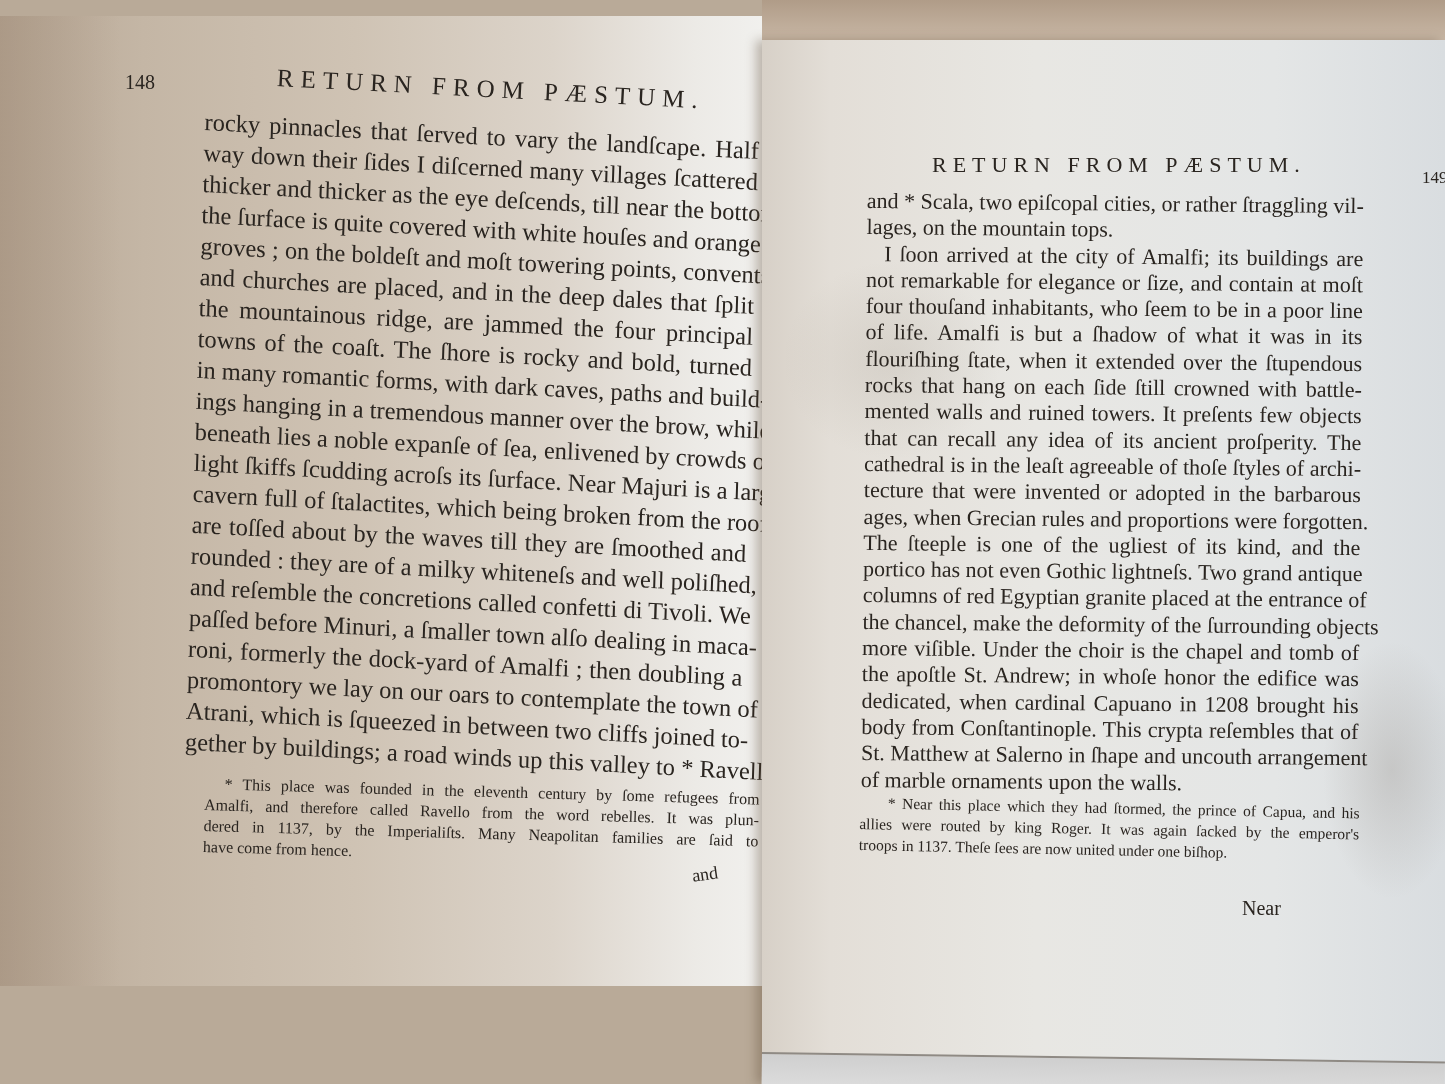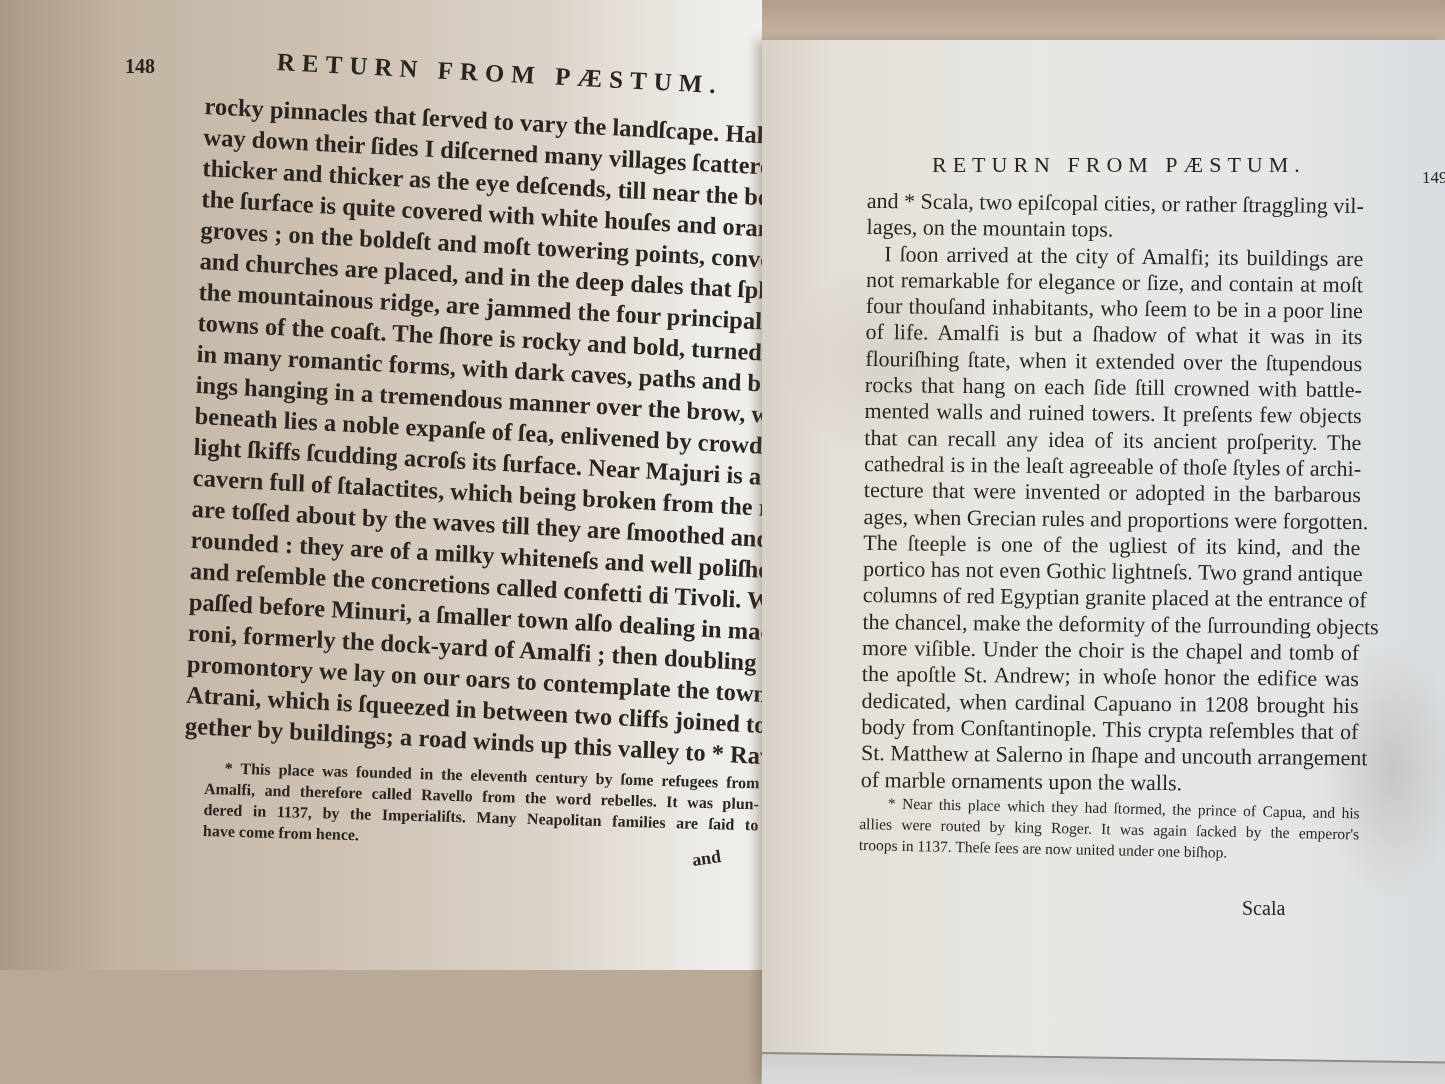--- a/index.html
+++ b/index.html
@@ -5,23 +5,22 @@
   html, body { margin:0; padding:0; }
   body {
     width:1445px; height:1084px; overflow:hidden; position:relative;
     background:#b9aa98;
     font-family:"Liberation Serif","DejaVu Serif",serif;
     color:#2a2520;
   }
   .page { position:absolute; box-sizing:border-box; }
   
   .left-page {
-    left:0; top:0; width:790px; height:970px;
+    left:0; top:16px; width:790px; height:970px;
     background:linear-gradient(90deg,#b7a694 0%,#c4b6a5 18%,#cfc3b4 45%,#dcd4ca 70%,#eceae6 88%,#f3f3f1 100%);
-    font-weight:bold;
   }
   .left-shade {
     position:absolute; left:0; top:0; width:120px; height:100%;
     background:linear-gradient(90deg,rgba(150,130,110,.35),rgba(150,130,110,0));
   }
   .left-page .folio { position:absolute; left:125px; top:55px; font-size:20px; }
   .left-page .running-head {
     position:absolute; left:277px; top:48px; font-size:25px; letter-spacing:7px;
     transform:rotate(3deg); transform-origin:left center;
   }
@@ -142,16 +141,16 @@
     <span class="line">dedicated, when cardinal Capuano in 1208 brought his</span>
     <span class="line">body from Conſtantinople. This crypta reſembles that of</span>
     <span class="line">St. Matthew at Salerno in ſhape and uncouth arrangement</span>
     <span class="line last">of marble ornaments upon the walls.</span>
   </div>
   <div class="right-notes">
     <span class="line first">* Near this place which they had ſtormed, the prince of Capua, and his</span>
     <span class="line">allies were routed by king Roger. It was again ſacked by the emperor's</span>
     <span class="line last">troops in 1137. Theſe ſees are now united under one biſhop.</span>
   </div>
-  <div class="catchword">Scala</div>
+  <div class="catchword">Near</div>
 </div>
 
 <div class="bottom-edge"></div>
 
 </body></html>

